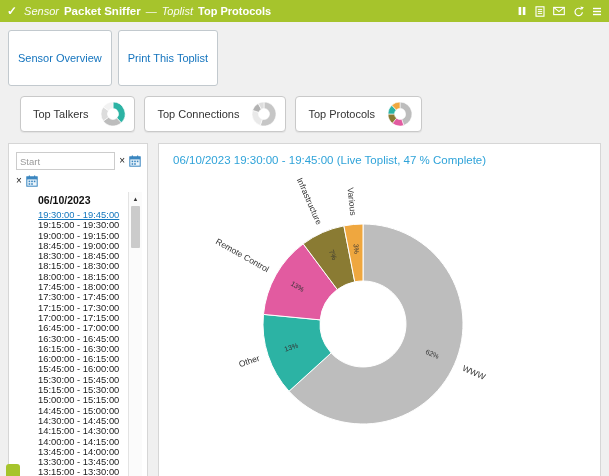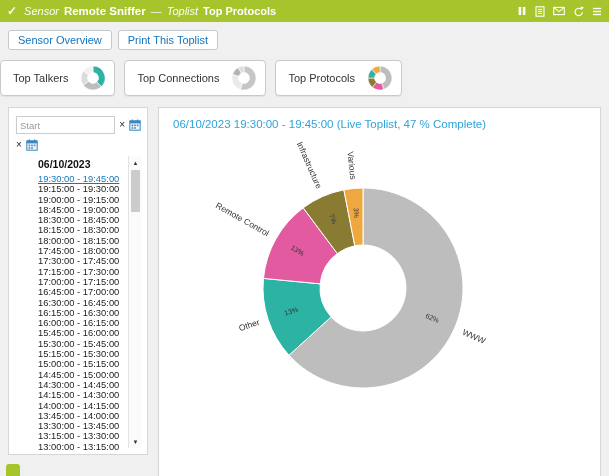--- a/index.html
+++ b/index.html
@@ -17,25 +17,25 @@
   .crumb-type, .crumb-section { font-style:italic; opacity:.95; }
   .crumb-name { font-weight:bold; font-size:11.5px; }
   .crumb-sep { opacity:.9; }
   .crumb-page { font-weight:bold; }
   .header-icons { margin-left:auto; display:flex; align-items:center; gap:8px; }
   .icon-btn { display:flex; align-items:center; cursor:pointer; }
   
   .toolbar { padding:8px 8px 4px; display:flex; gap:6px; }
   .btn {
     background:#fff; border:1px solid #c2c9ce; border-radius:3px;
-    color:#1474be; font-size:11px; padding:3px 9px; cursor:pointer;
+    color:#1474be; font-size:11px; padding:21px 9px; cursor:pointer;
     font-family:inherit;
   }
   
-  .tabs { display:flex; gap:9px; padding:6px 0 11px; }
+  .tabs { display:flex; gap:9px; padding:6px 20px 11px; }
   .tab-card {
     background:#fff; border:1px solid #c9c9c9; border-radius:4px;
     display:flex; align-items:center; gap:12px; padding:4px 8px 4px 12px;
     font-size:11px; color:#333; cursor:pointer; box-shadow:0 1px 1px rgba(0,0,0,.06);
   }
   .mini-donut { display:block; }
   
   .content { display:flex; gap:10px; padding:0 8px; align-items:flex-start; }
   .sidebar {
     width:140px; background:#fff; border:1px solid #d6d6d6;
@@ -83,21 +83,21 @@
   }
 </style>
 </head>
 <body>
 
 <div class="page">
 
   <div class="header">
     <span class="check">✓</span>
     <span class="crumb-type">Sensor</span>
-    <span class="crumb-name">Remote Sniffer</span>
+    <span class="crumb-name">Packet Sniffer</span>
     <span class="crumb-sep">—</span>
     <span class="crumb-section">Toplist</span>
     <span class="crumb-page">Top Protocols</span>
 
     <span class="header-icons">
       <span class="icon-btn">
         <svg width="10" height="10">
             <rect x="1.6" y="1" width="2.6" height="8" fill="#fff"></rect>
             <rect x="5.8" y="1" width="2.6" height="8" fill="#fff"></rect>
           </svg>

